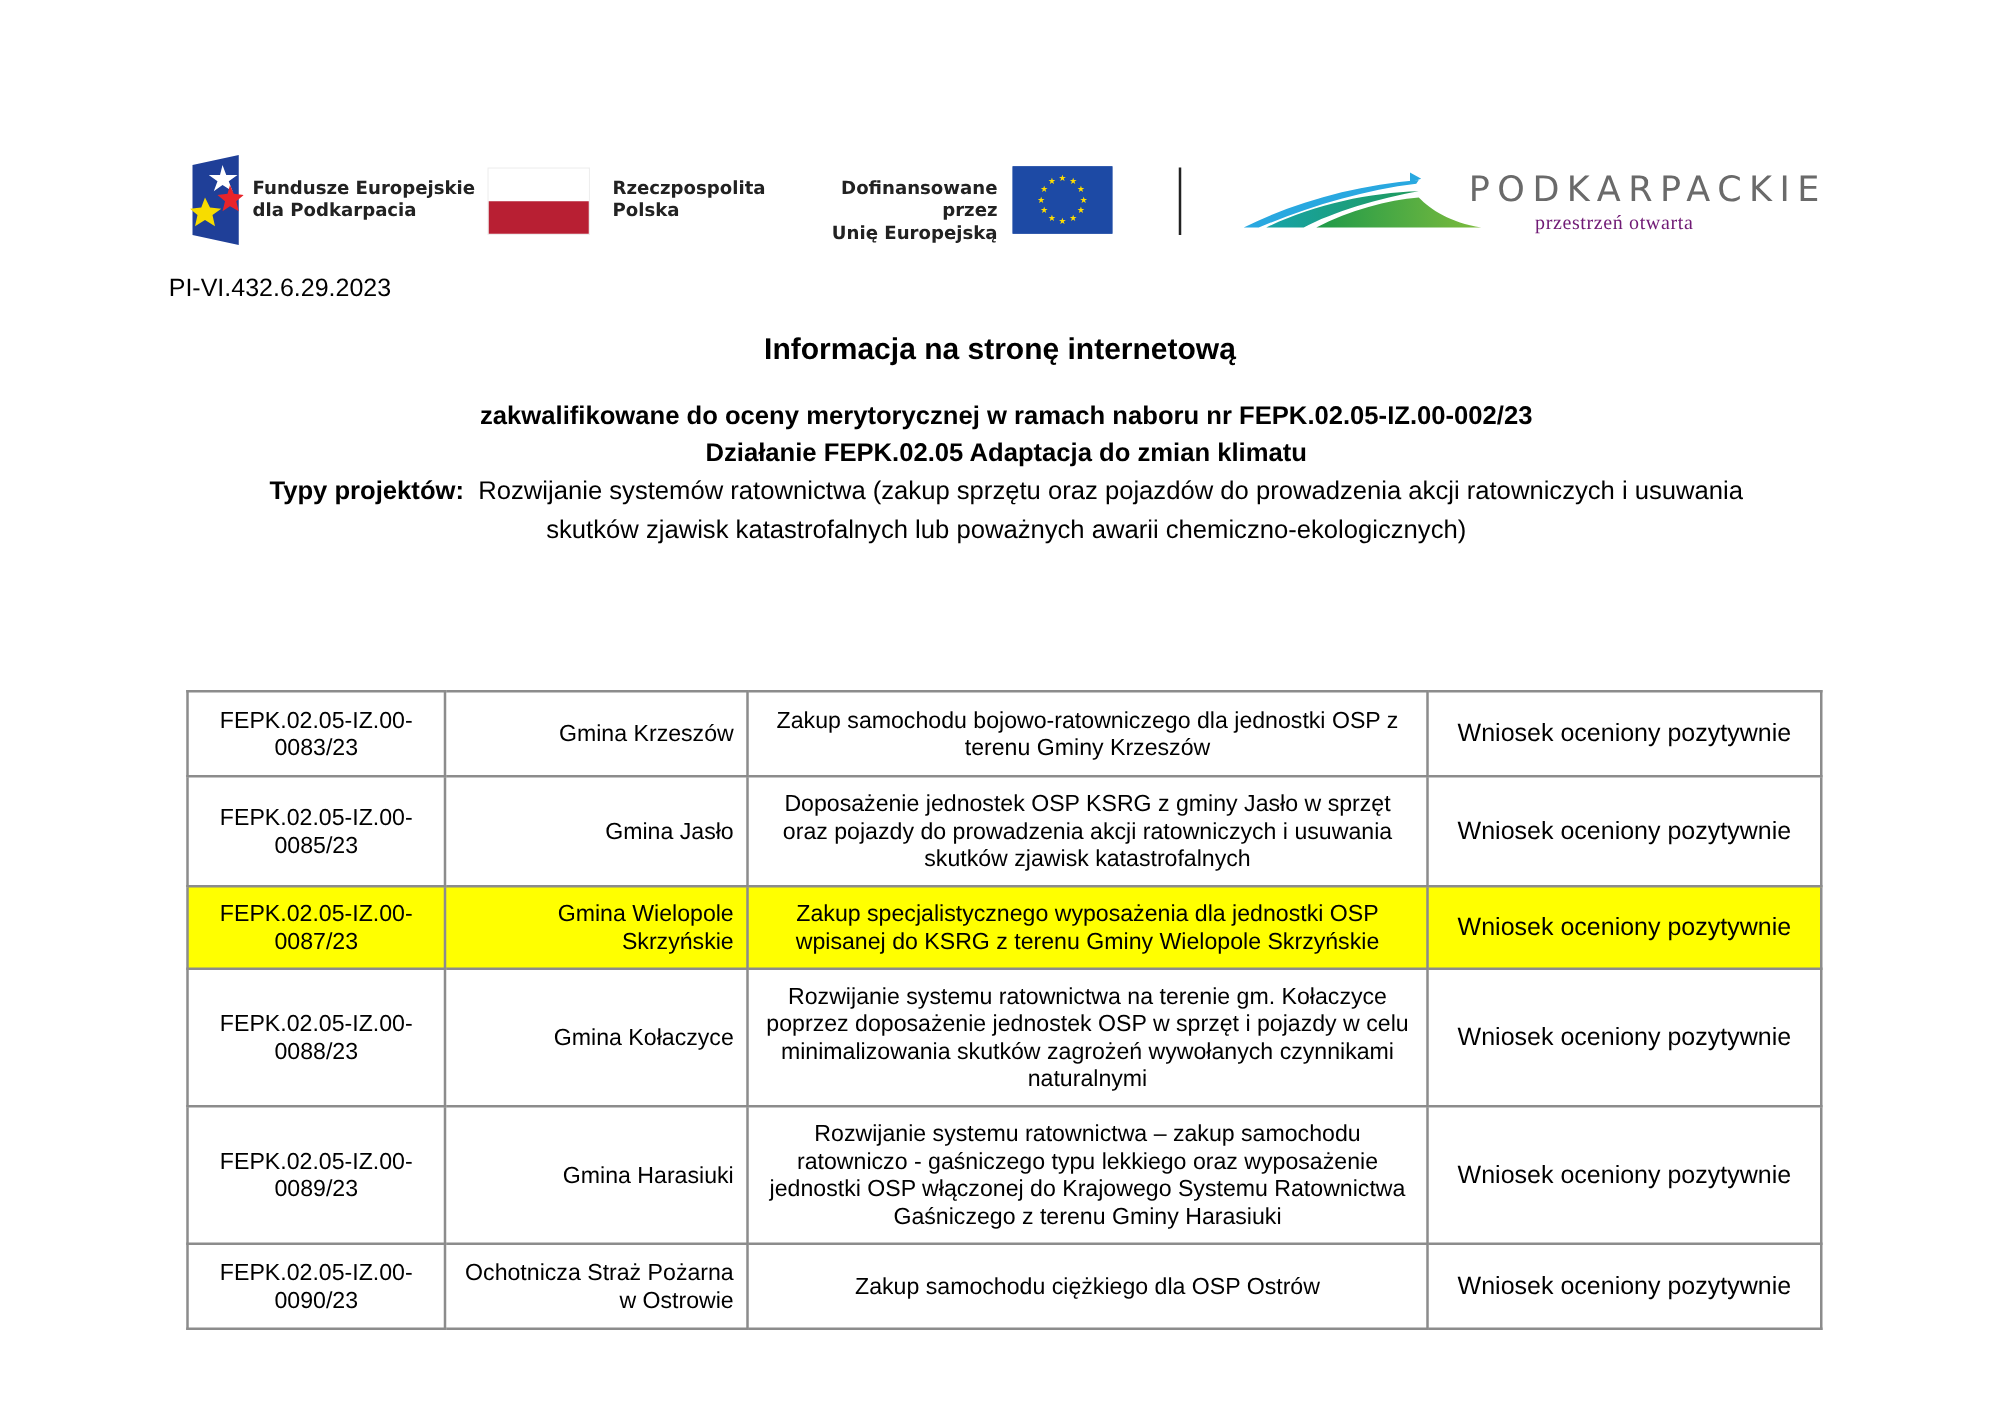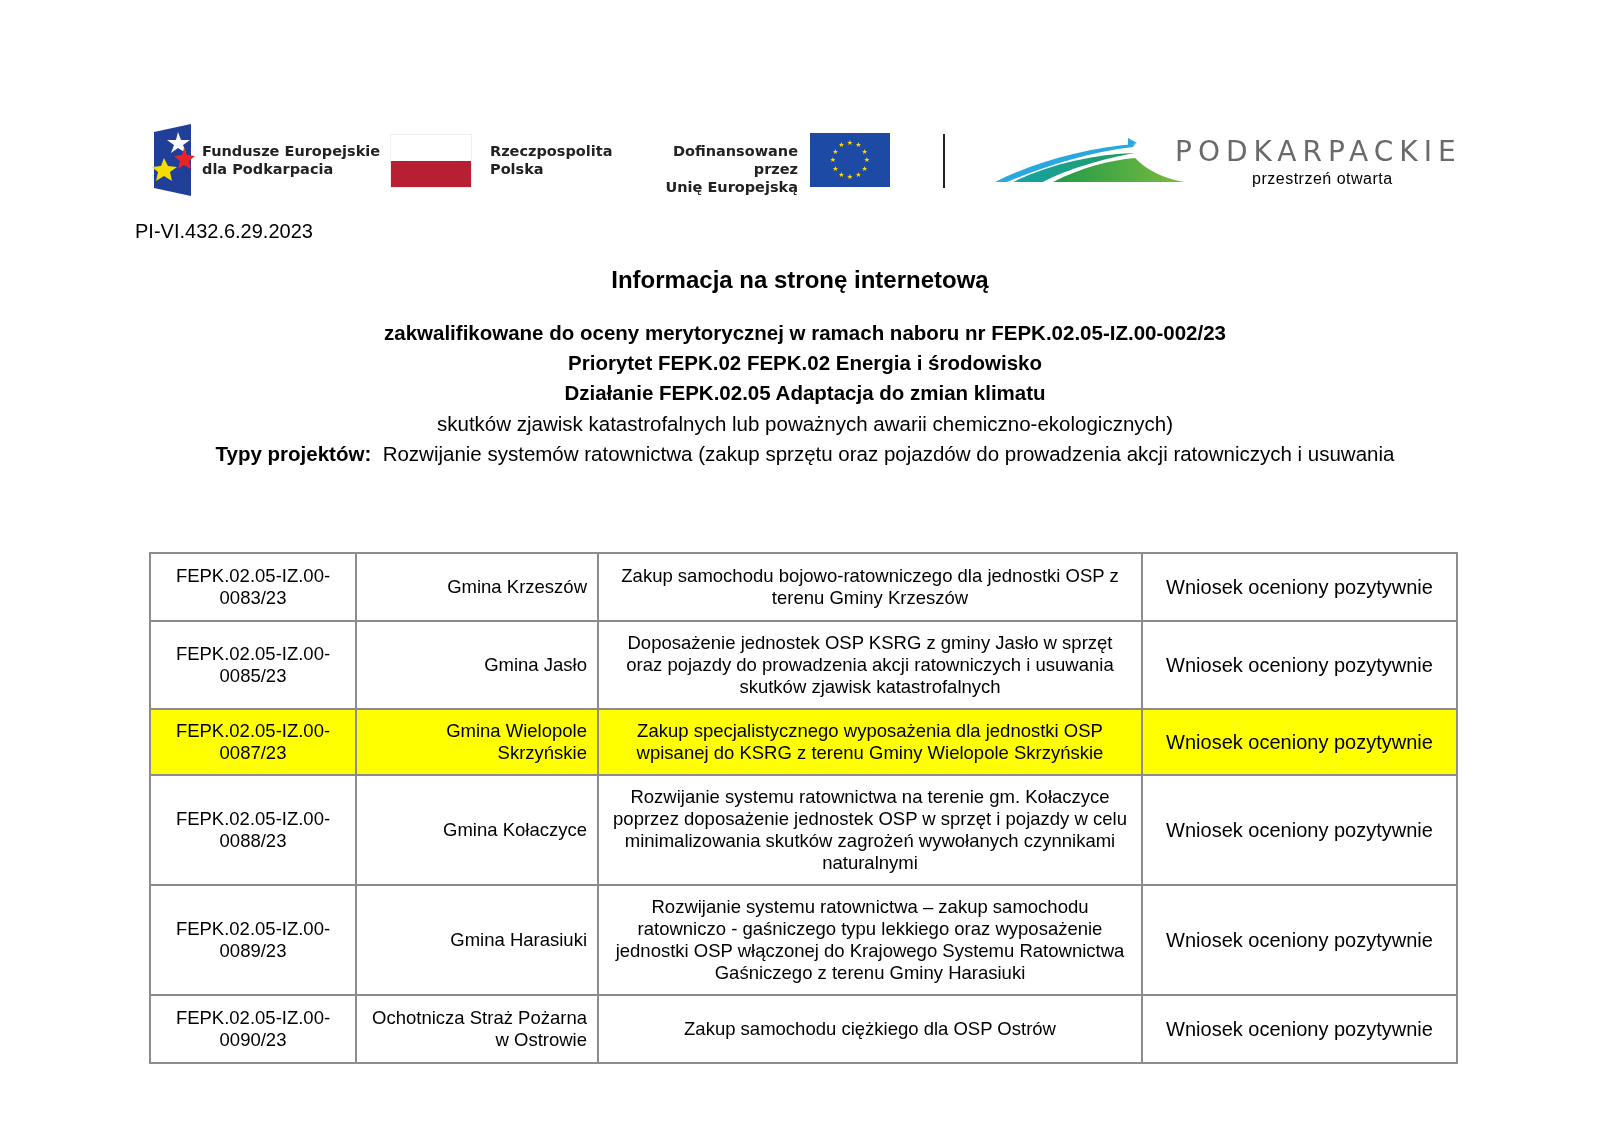--- a/index.html
+++ b/index.html
@@ -18,22 +18,22 @@
   .pl-text { position: absolute; left: 490px; top: 22px; font-family: "DejaVu Sans", sans-serif;
              font-weight: bold; font-size: 14.5px; line-height: 18px; color: #222; }
   .eu-text { position: absolute; left: 630px; top: 22px; width: 168px; text-align: right;
              font-family: "DejaVu Sans", sans-serif; font-weight: bold; font-size: 14.5px;
              line-height: 18px; color: #222; }
   .eu-flag { position: absolute; left: 810px; top: 13px; width: 80px; height: 54px; background: #1d4aa5; }
   .divider-v { position: absolute; left: 943px; top: 14px; width: 2px; height: 54px; background: #222; }
   .pk-logo { position: absolute; left: 995px; top: 14px; width: 200px; height: 60px; }
   .pk-title { position: absolute; left: 1175px; top: 16px; font-family: "DejaVu Sans", sans-serif;
               font-size: 28px; letter-spacing: 6px; color: #6a6a6a; line-height: 32px; }
-  .pk-sub { position: absolute; left: 1228px; top: 50px; font-family: Liberation Sans, sans-serif;
-            font-size: 16px; color: #000000; letter-spacing: 0.5px; margin-left: 24px; }
+  .pk-sub { position: absolute; left: 1228px; top: 50px; font-family: Liberation Serif, serif;
+            font-size: 16px; color: #701a75; letter-spacing: 0.5px; }
 
   
   .ref-number { position: absolute; left: 135px; top: 220px; font-size: 20px; }
   .page-title { position: absolute; left: 0; width: 1600px; top: 266px; text-align: center;
                 font-size: 24px; font-weight: bold; }
   .info-block { position: absolute; left: 140px; width: 1330px; top: 318px; text-align: center;
                 font-size: 20.5px; line-height: 30.2px; }
   .info-block .b { font-weight: bold; display: block; }
   .types-line { display: block; }
   .types-line .label { font-weight: bold; }
@@ -113,27 +113,26 @@
   </svg>
   <div class="pk-title">PODKARPACKIE</div>
   <div class="pk-sub">przestrzeń otwarta</div>
 </div>
 
 <div class="ref-number">PI-VI.432.6.29.2023</div>
 <div class="page-title">Informacja na stronę internetową</div>
 
 <div class="info-block">
   <span class="b">zakwalifikowane do oceny merytorycznej w ramach naboru nr FEPK.02.05-IZ.00-002/23</span>
-  <span class="b">Priorytet FEPK.02 FEPK.02 Energia i środowisko</span>
   <span class="b">Działanie FEPK.02.05 Adaptacja do zmian klimatu</span>
-  <span class="types-line">skutków zjawisk katastrofalnych lub poważnych awarii chemiczno-ekologicznych)</span>
   <span class="types-line">
     <span class="label">Typy projektów:</span>&nbsp;
     <span>Rozwijanie systemów ratownictwa (zakup sprzętu oraz pojazdów do prowadzenia akcji ratowniczych i usuwania</span>
   </span>
+  <span class="types-line">skutków zjawisk katastrofalnych lub poważnych awarii chemiczno-ekologicznych)</span>
 </div>
 
 <table class="results">
   <tbody id="results-body">
       <tr style="height: 68px;">
         <td class="c-id">FEPK.02.05-IZ.00-0083/23</td>
         <td class="c-app">Gmina Krzeszów</td>
         <td class="c-title">Zakup samochodu bojowo-ratowniczego dla jednostki OSP z terenu Gminy Krzeszów</td>
         <td class="c-status">Wniosek oceniony pozytywnie</td>
       </tr>

